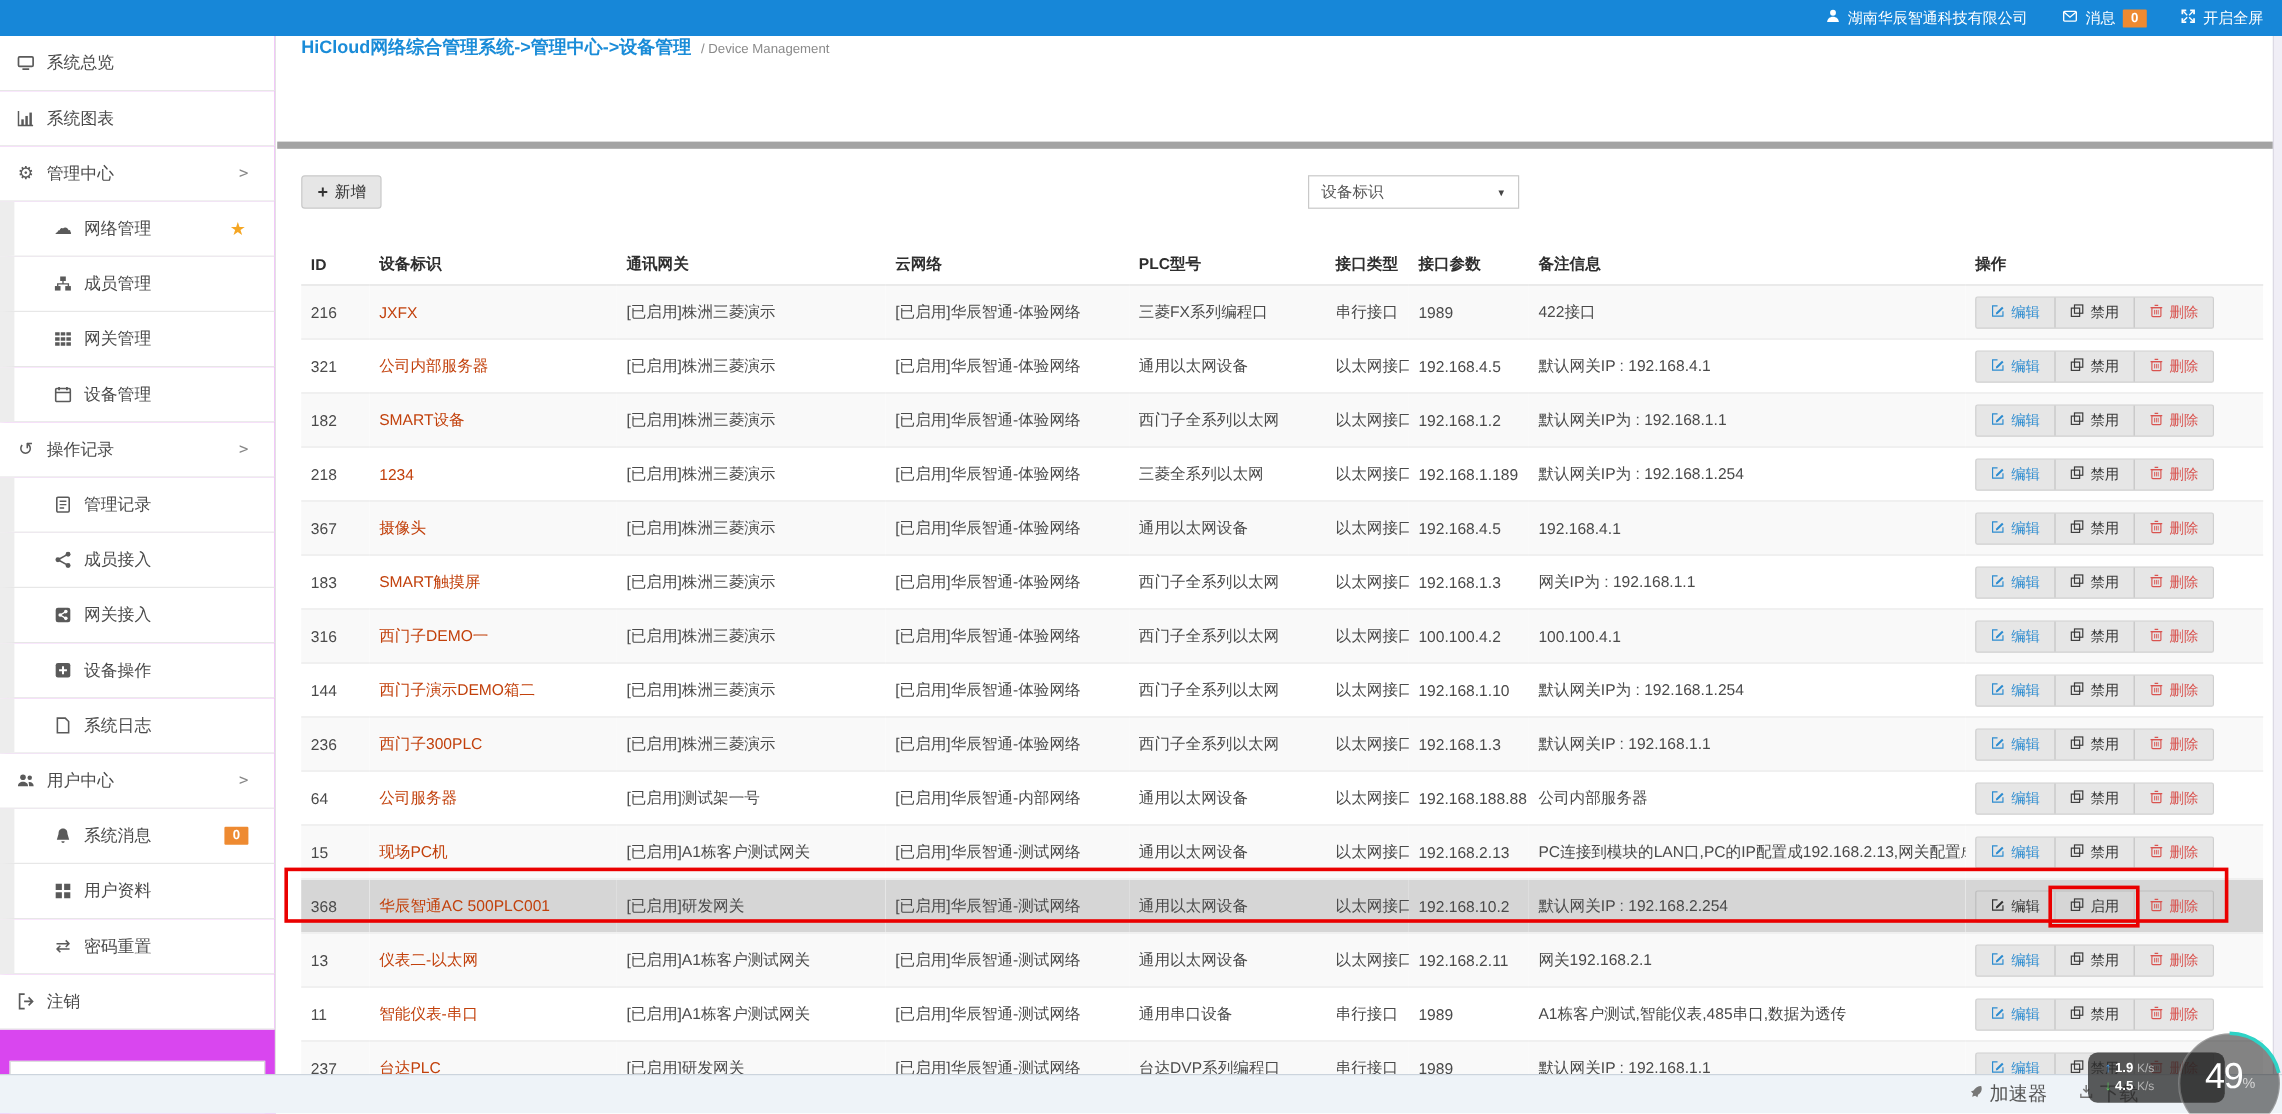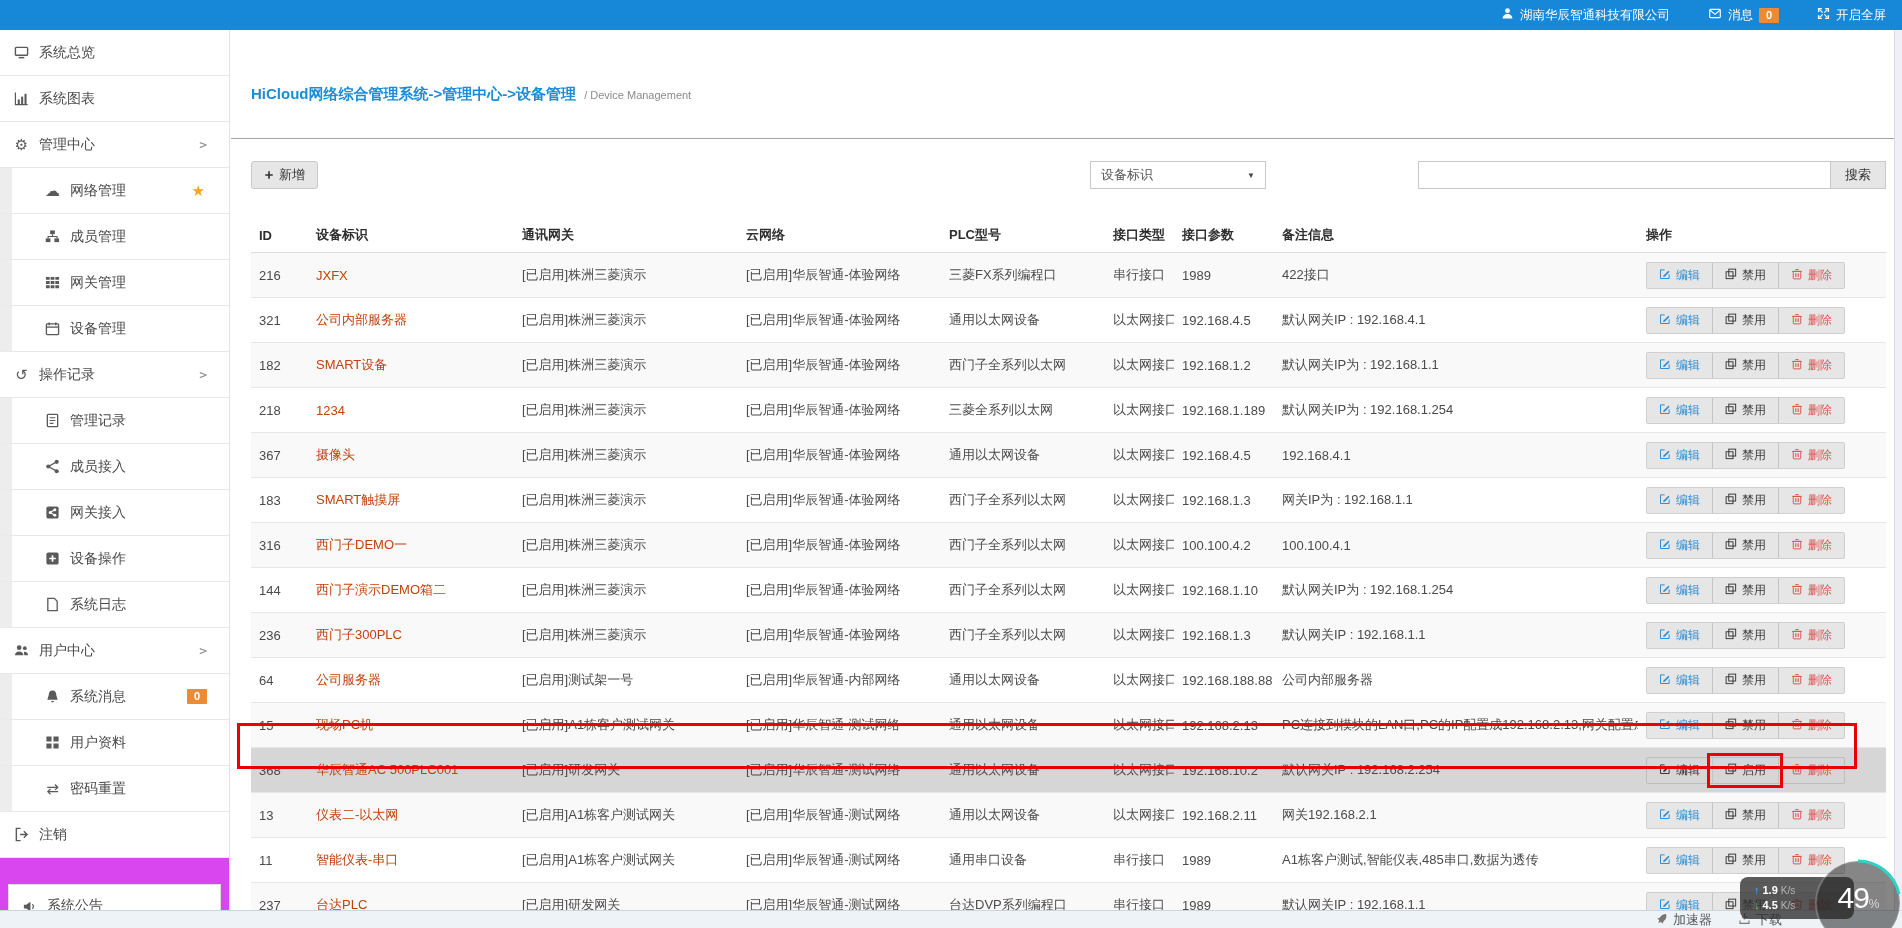--- a/index.html
+++ b/index.html
@@ -9,21 +9,21 @@
     background:#fff;color:#333;
   }
   
   .topbar{
     position:absolute;top:0;left:0;width:1902px;height:30px;
     background:#1787d8;color:#fff;display:flex;align-items:center;
     justify-content:space-between;padding:0 16px;box-sizing:border-box;
     font-size:13px;z-index:20;
   }
   .brand{font-size:10px;font-weight:normal;letter-spacing:.5px;margin-top:48px;}
-  .topbar-right{display:flex;align-items:center;gap:38px;font-size:12.5px;}
+  .topbar-right{display:flex;align-items:center;gap:28px;font-size:12.5px;}
   .top-item{display:flex;align-items:center;gap:6px;cursor:pointer;}
   .mini-badge{
     background:#ee8a31;color:#fff;font-size:11px;line-height:15px;
     padding:0 7px;display:inline-block;border-radius:1px;font-weight:bold;
   }
   
   .sidebar{
     position:absolute;top:30px;left:0;width:230px;bottom:0;background:#d946ef;
     border-right:1px solid #e3e3e3;box-sizing:border-box;z-index:5;overflow:hidden;
   }
@@ -43,21 +43,21 @@
   .side-badge{position:absolute;right:22px;}
   .sidebar-note{
     margin:26px 8px 0 8px;border:1px solid #ddd;background:#fff;
     padding:12px 12px 40px 12px;display:flex;align-items:center;gap:9px;
     font-size:14px;color:#4a4a4a;
   }
   
   .content{position:absolute;top:30px;left:231px;right:0;bottom:0;background:#fff;}
   .inner{padding:0 16px 0 20px;}
   .page-header{
-    height:88px;border-bottom:1px solid #a3a3a3;display:flex;align-items:center;margin-top:20px;
+    height:88px;border-bottom:6px solid #a3a3a3;display:flex;align-items:flex-start;
   }
   .page-title{font-size:15px;font-weight:bold;color:#1a8cd8;margin:0;}
   .page-title small{font-size:11px;color:#8a8a8a;font-weight:normal;margin-left:4px;}
   
   .toolbar{position:relative;margin-top:22px;height:29px;}
   .btn-add{
     display:inline-flex;align-items:center;gap:5px;background:#e6e6e6;
     border:1px solid #c9c9c9;border-radius:3px;font-size:13px;color:#333;
     padding:0 12px;height:28px;cursor:pointer;font-family:inherit;
   }
@@ -113,24 +113,24 @@
     position:absolute;left:237px;top:723px;width:1620px;height:46px;
     border:3px solid #ea0000;box-sizing:border-box;pointer-events:none;z-index:6;
   }
   
   .scroll-track{
     position:absolute;right:0;top:30px;bottom:18px;width:7px;
     background:#f0eef6;border-left:1px solid #dcd9e4;z-index:4;
   }
   
   .bottom-bar{
-    position:absolute;left:0;bottom:0;width:1902px;height:18px;
+    position:absolute;left:0;bottom:0;width:1902px;height:33px;
     background:#eef3f8;border-top:1px solid #ccd4dd;z-index:7;
     display:flex;align-items:center;justify-content:flex-end;
-    padding-right:120px;box-sizing:border-box;gap:26px;font-size:13px;color:#555;
+    padding-right:120px;box-sizing:border-box;gap:26px;font-size:16px;color:#555;
   }
   .bbar-item{display:flex;align-items:center;gap:5px;cursor:pointer;}
   .bbar-item svg{width:13px;height:13px;color:#777;}
   
   .speed-pill{
     position:absolute;left:1740px;top:877px;width:114px;height:42px;
     background:rgba(45,45,45,.78);border-radius:8px;z-index:8;
     display:flex;flex-direction:column;justify-content:center;gap:2px;
     padding-left:14px;box-sizing:border-box;font-size:11px;color:#fff;
   }
@@ -365,24 +365,20 @@
     <div class="toolbar">
       <button class="btn-add">
         <span><svg viewBox="0 0 16 16">
               <path d="M8 2v12M2 8h12" stroke="#333" stroke-width="2.6"></path>
             </svg></span>
         <span>新增</span>
       </button>
       <div class="select-box">
         <span>设备标识</span>
         <span class="caret">▼</span>
-      </div>
-      <div class="search-group">
-        <input class="search-input" type="text" value="" placeholder="" style="">
-        <button class="search-btn">搜索</button>
       </div>
     </div>
 
     <table class="device-table">
       <colgroup>
         <col style="width:57px">
           <col style="width:206px">
           <col style="width:224px">
         <col style="width:203px">
           <col style="width:164px">

